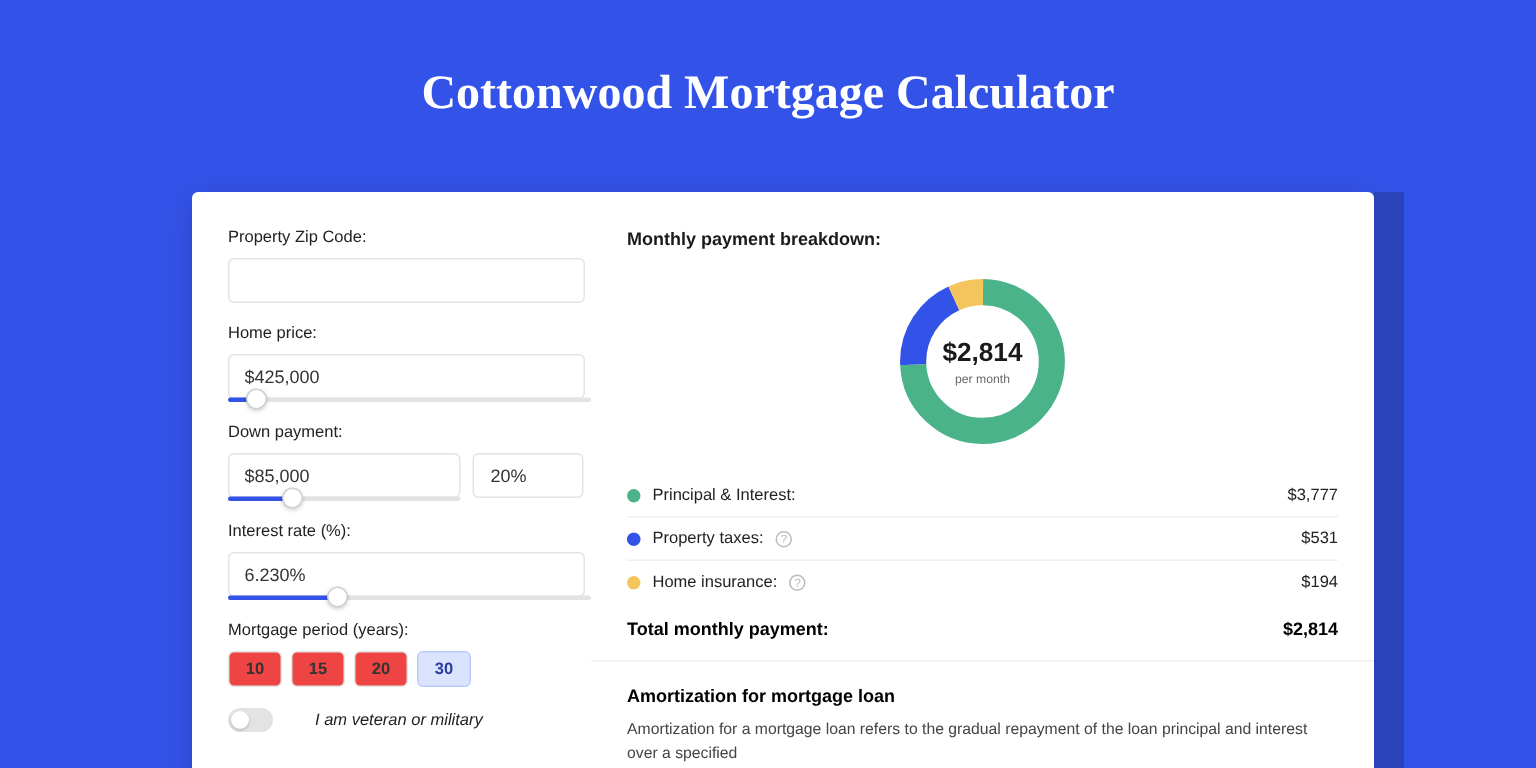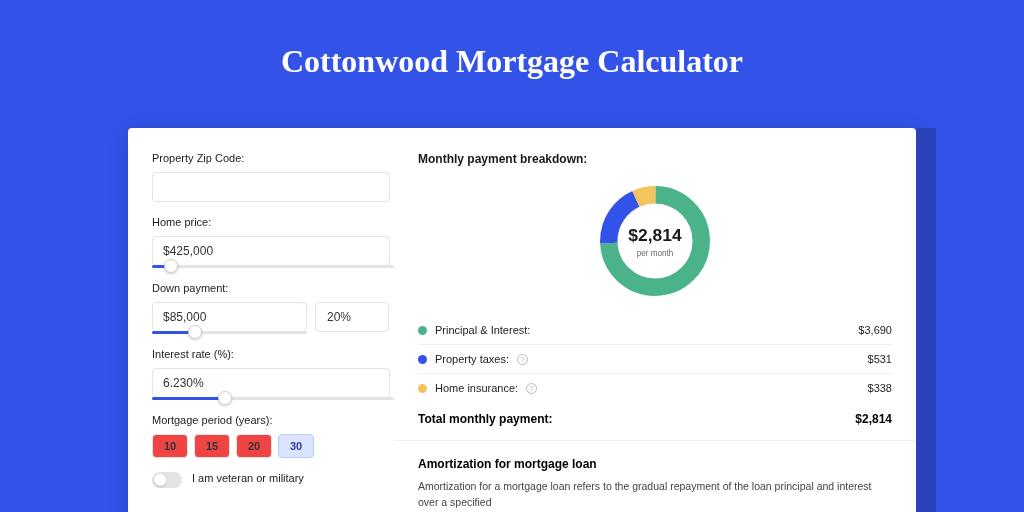--- a/index.html
+++ b/index.html
@@ -15,21 +15,21 @@
   .field { margin-bottom: 14px; position: relative; }
   .slider-track { height: 3px; background: #e3e3e3; position: relative; margin-top: -1px; border-radius:2px; }
   .slider-fill { height: 3px; background: #3353e8; position:absolute; left:0; top:0; border-radius:2px; }
   .slider-thumb { width: 14px; height: 14px; border-radius: 50%; background: #fff; border: 1px solid #d0d0d0; box-shadow: 0 1px 3px rgba(0,0,0,.2); position: absolute; top: -6px; }
   .dp-row { display: flex; gap: 8px; }
   .dp-row .input.amount { width: 155px; }
   .dp-row .input.pct { width: 74px; padding-left: 11px; }
   .periods { display: flex; gap: 6px; }
   .period-btn { width: 36px; height: 24px; border: 1px solid #e3e3e3; border-radius: 4px; background: #ef4444; font-size: 11px; font-weight:600; color: #333; display:flex; align-items:center; justify-content:center; cursor:pointer; }
   .period-btn.active { background: #dbe4ff; border-color: #b9c9ff; color: #2a3c9e; }
-  .toggle-row { display:flex; gap:10px; margin-top: 14px; }
+  .toggle-row { display:flex; align-items:center; gap:28px; margin-top: 14px; font-style: italic; }
   .toggle { width: 30px; height: 16px; border-radius: 10px; background: #e3e3e3; position: relative; }
   .toggle::after { content:""; width:12px; height:12px; border-radius:50%; background:#fff; position:absolute; top:2px; left:2px; box-shadow:0 1px 2px rgba(0,0,0,.2); }
   .toggle-label { font-size: 11px; color:#222; }
   .section-title { font-size: 12px; font-weight: 700; color:#1a1a1a; margin-bottom: 8px; }
   .chart-wrap { display:flex; justify-content:center; padding: 6px 0 14px; }
   .donut-center { font-size: 20px; font-weight:700; fill:#1a1a1a; text-anchor:middle; }
   .donut-sub { font-size: 9px; fill:#666; text-anchor:middle; }
   .legend { }
   .legend-row { display:flex; align-items:center; justify-content:space-between; padding: 8px 0; border-bottom: 1px solid #f0f0f0; font-size: 11px; color:#222; }
   .legend-row:last-child { border-bottom: none; }
@@ -120,37 +120,37 @@
           <text x="21" y="26" class="donut-sub" style="font-size:2.8px">per month</text>
         </svg>
       </div>
 
       <div class="legend">
         <div class="legend-row">
           <div class="legend-left">
             <span class="dot green"></span>
             <span>Principal &amp; Interest:</span>
           </div>
-          <span class="legend-val">$3,690</span>
+          <span class="legend-val">$3,777</span>
         </div>
         <div class="legend-row">
           <div class="legend-left">
             <span class="dot blue"></span>
             <span>Property taxes:</span>
             <span class="info">?</span>
           </div>
           <span class="legend-val">$531</span>
         </div>
         <div class="legend-row">
           <div class="legend-left">
             <span class="dot yellow"></span>
             <span>Home insurance:</span>
             <span class="info">?</span>
           </div>
-          <span class="legend-val">$338</span>
+          <span class="legend-val">$194</span>
         </div>
       </div>
 
       <div class="total-row">
         <span>Total monthly payment:</span>
         <span>$2,814</span>
       </div>
 
       <div class="divider"></div>
 

